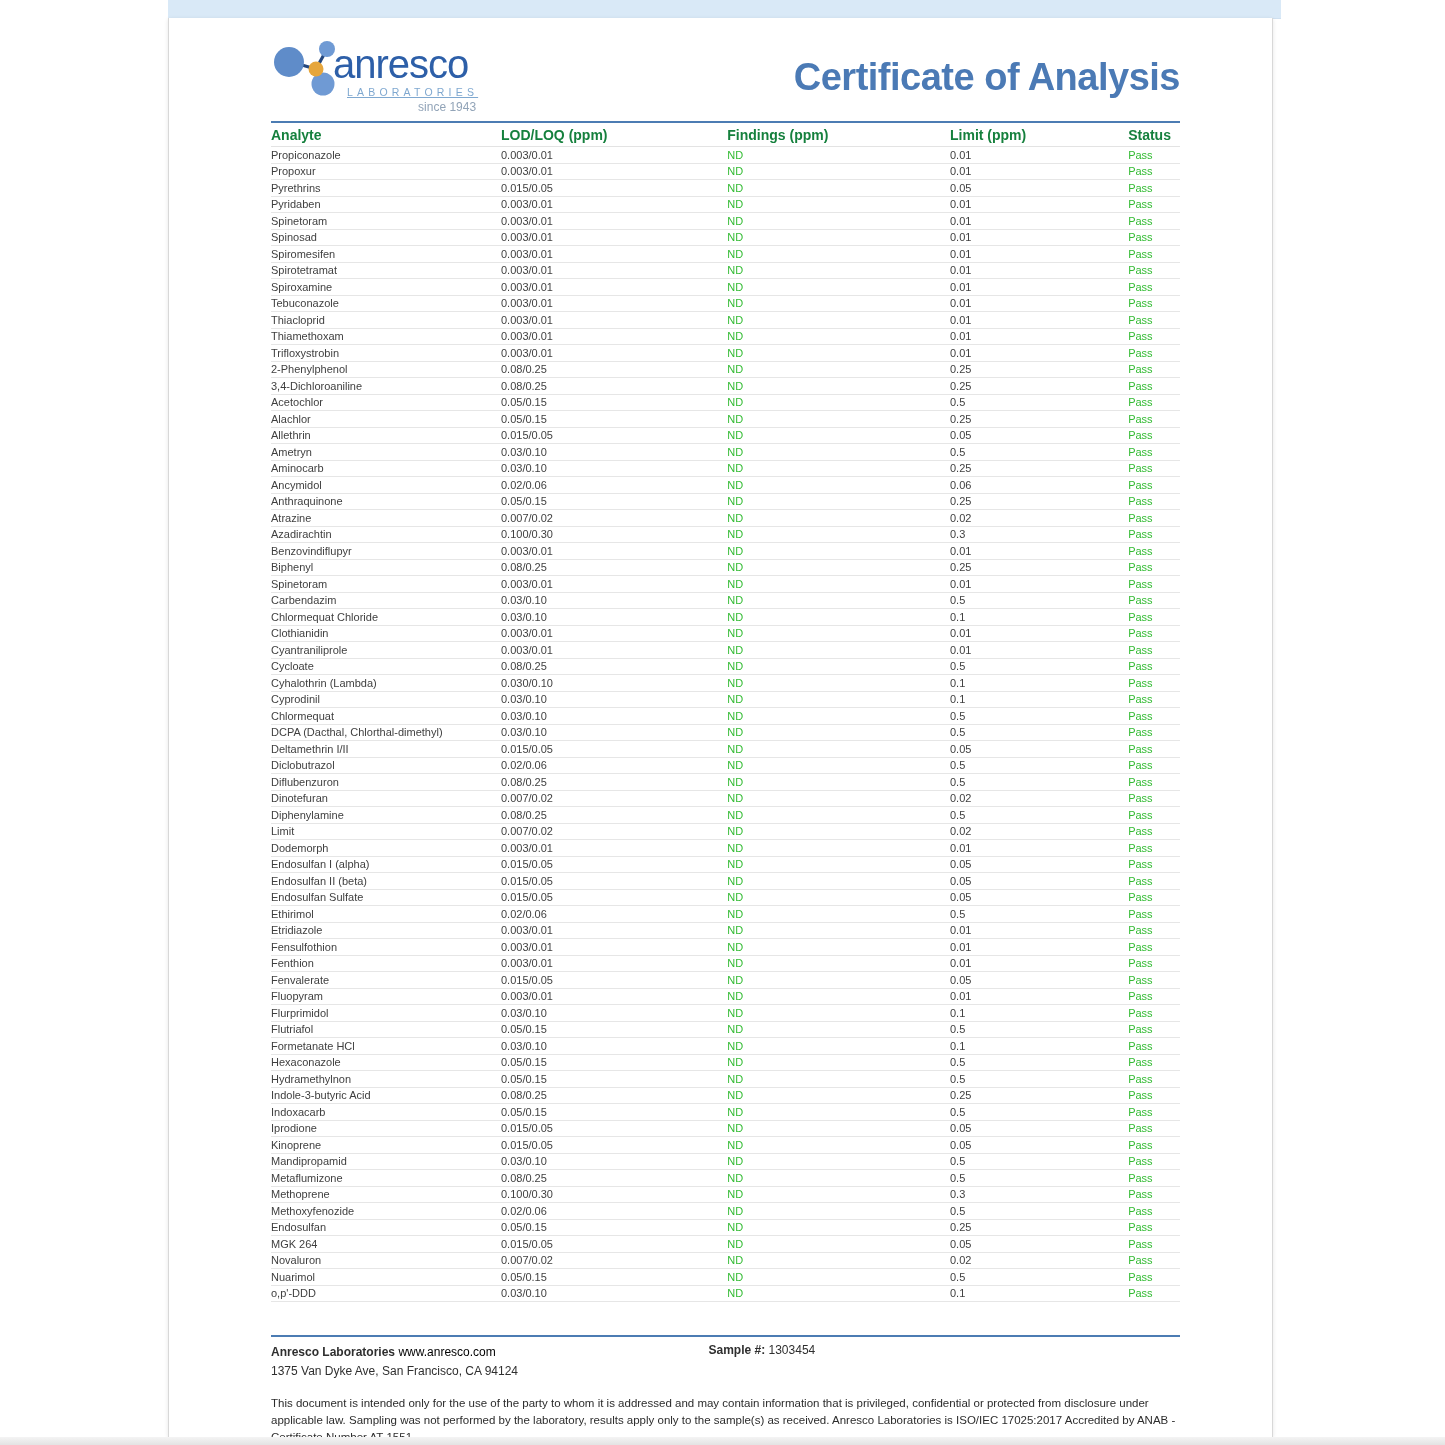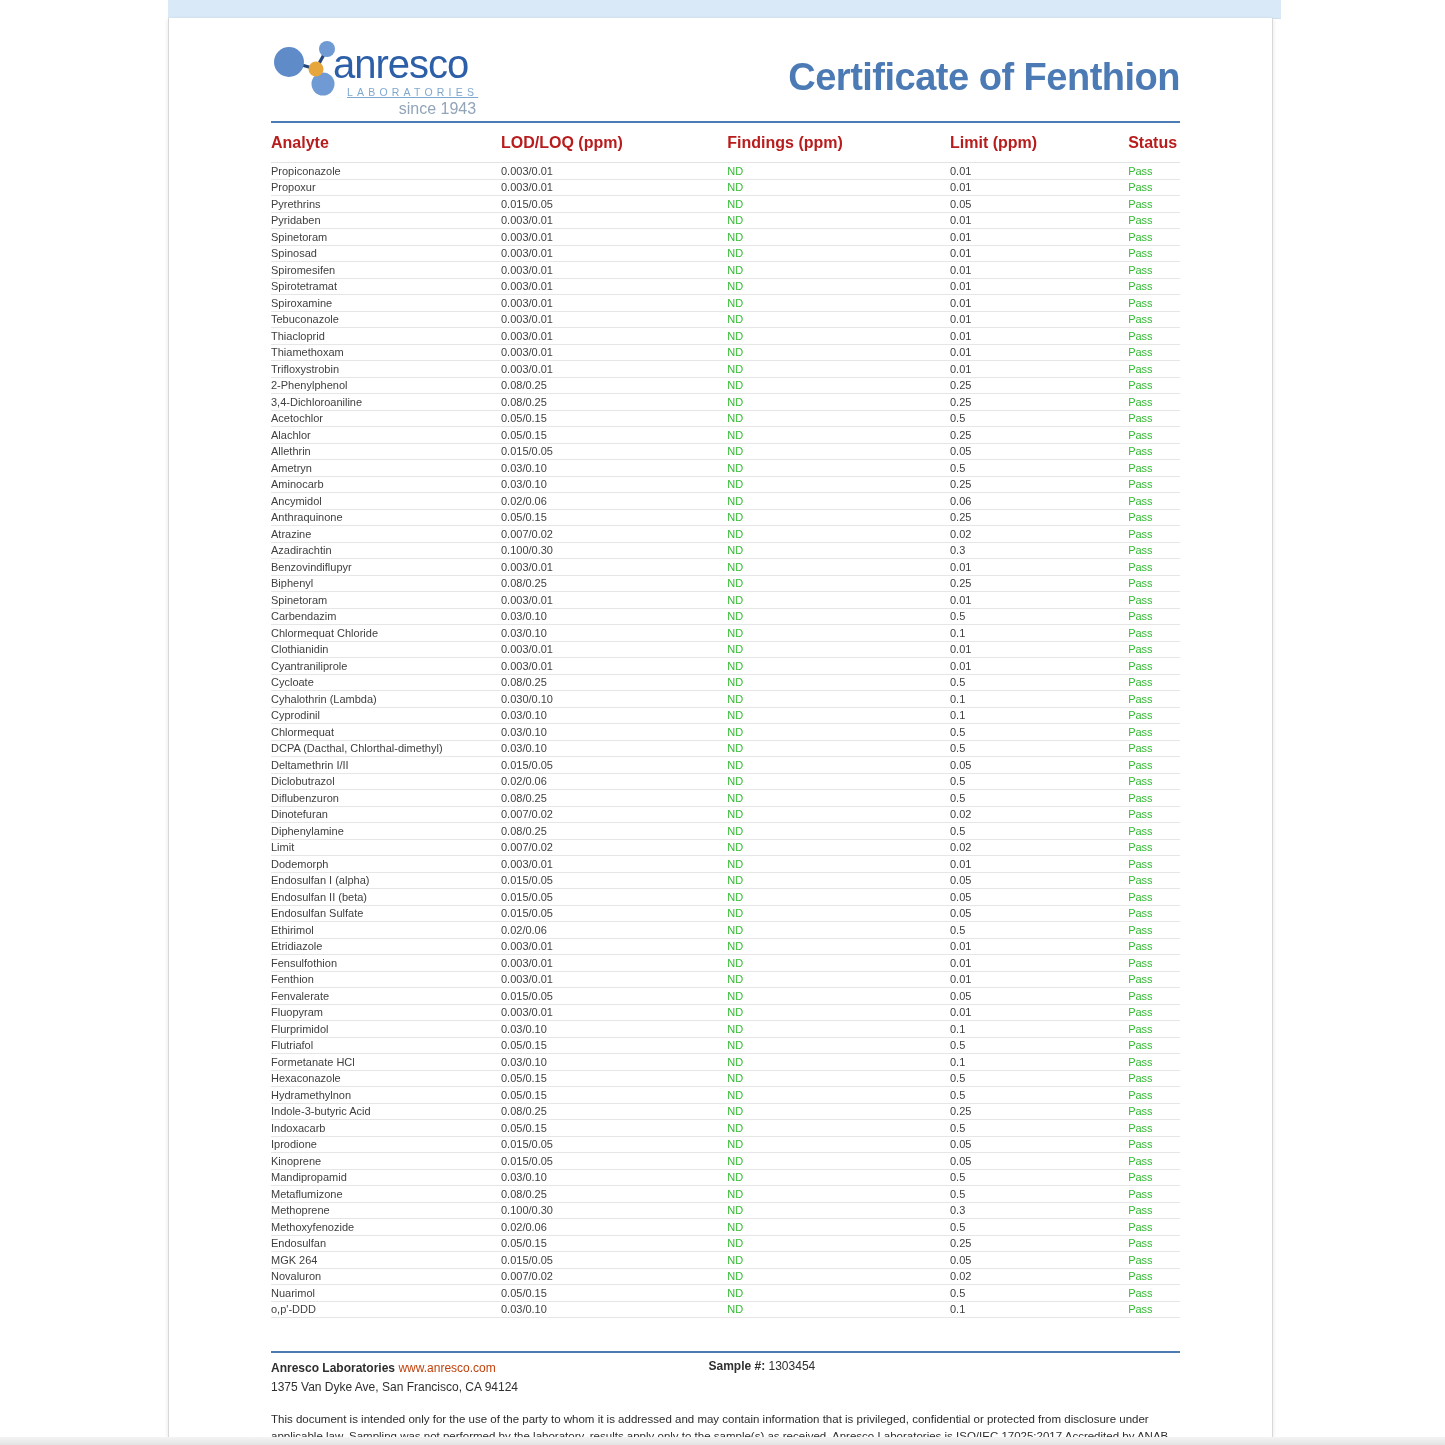--- a/index.html
+++ b/index.html
@@ -16,45 +16,45 @@
     box-shadow:0 1px 4px rgba(0,0,0,0.10);box-sizing:border-box;}
   .page-inner{padding:22px 92px 0 102px;}
 
   
   .header{display:flex;justify-content:space-between;align-items:flex-start;height:81px;gap:20px;}
   .logo{display:flex;align-items:flex-start;}
   .logo svg{display:block;}
   .logo-text{margin-left:-8px;margin-top:6px;}
   .logo-name{font-size:40px;line-height:0.92;font-weight:500;color:#2d5fa8;letter-spacing:-1px;}
   .logo-sub{font-size:10.5px;color:#7fa8d0;letter-spacing:4.2px;margin-top:3px;margin-left:14px;text-decoration:underline;}
-  .logo-since{font-size:16px;color:#92a4b8;text-align:right;margin-top:2px;padding-right:2px;}
+  .logo-since{font-size:12px;color:#92a4b8;text-align:right;margin-top:2px;padding-right:2px;}
   .doc-title{font-size:38px;font-weight:700;color:#4b7ab5;margin-top:16px;letter-spacing:-0.5px;}
 
   
   .table-rule{height:2px;background:#4c7cb3;}
-  .thead{display:flex;height:40px;align-items:center;font-weight:700;font-size:16px;
-    color:#b91c1c;box-sizing:border-box;border-bottom:1px solid #e3e3e3;}
+  .thead{display:flex;height:24px;align-items:center;font-weight:700;font-size:14px;
+    color:#15803d;box-sizing:border-box;border-bottom:1px solid #e3e3e3;}
   .tr{display:flex;height:16.5px;box-sizing:border-box;border-bottom:1px solid #e6e6e6;
     font-size:11px;color:#3f3f3f;align-items:center;}
   .td,.th{overflow:hidden;white-space:nowrap;}
   .col-analyte{width:25.3%;}
   .col-lod{width:24.9%;}
   .col-findings{width:24.5%;}
   .col-limit{width:19.6%;}
   .col-status{flex:1;}
   .green{color:#33bb33;}
 
   
   .footer-rule{height:2px;background:#4c7cb3;margin-top:33px;}
   .footer{display:flex;margin-top:6px;font-size:12px;color:#2f2f2f;}
   .f-left{width:40%;line-height:1.55;}
   .f-center{width:28%;text-align:center;}
   .f-right{width:32%;text-align:right;line-height:1.55;}
   .bold{font-weight:700;}
-  .link{color:#c2410c;margin-top:36px;}
+  .link{color:#000000;margin-top:36px;}
   .disclaimer{margin-top:15px;font-size:11.5px;color:#2c2c2c;line-height:1.45;}
 </style>
 </head>
 <body>
 
 <div class="top-strip"></div>
 
 <div class="page">
   <div class="page-inner">
 
@@ -70,21 +70,21 @@
             <circle cx="52" cy="44" r="11.5" fill="#6f9ad4"></circle>
             <circle cx="45" cy="29" r="7.5" fill="#e6a63c"></circle>
           </svg>
         </span>
         <div class="logo-text">
           <div class="logo-name">anresco</div>
           <div class="logo-sub">LABORATORIES</div>
           <div class="logo-since">since 1943</div>
         </div>
       </div>
-      <div class="doc-title">Certificate of Fenthion</div>
+      <div class="doc-title">Certificate of Analysis</div>
     </div>
 
     <div class="table-rule"></div>
 
     <div class="thead">
       <div class="th col-analyte">Analyte</div>
       <div class="th col-lod">LOD/LOQ (ppm)</div>
       <div class="th col-findings">Findings (ppm)</div>
       <div class="th col-limit">Limit (ppm)</div>
       <div class="th col-status">Status</div>

